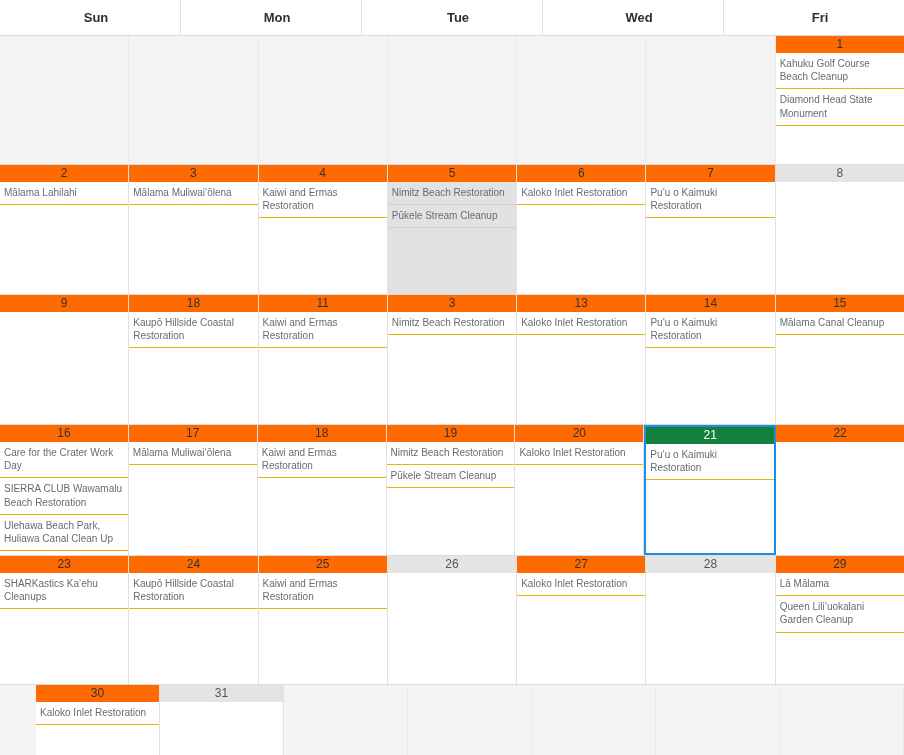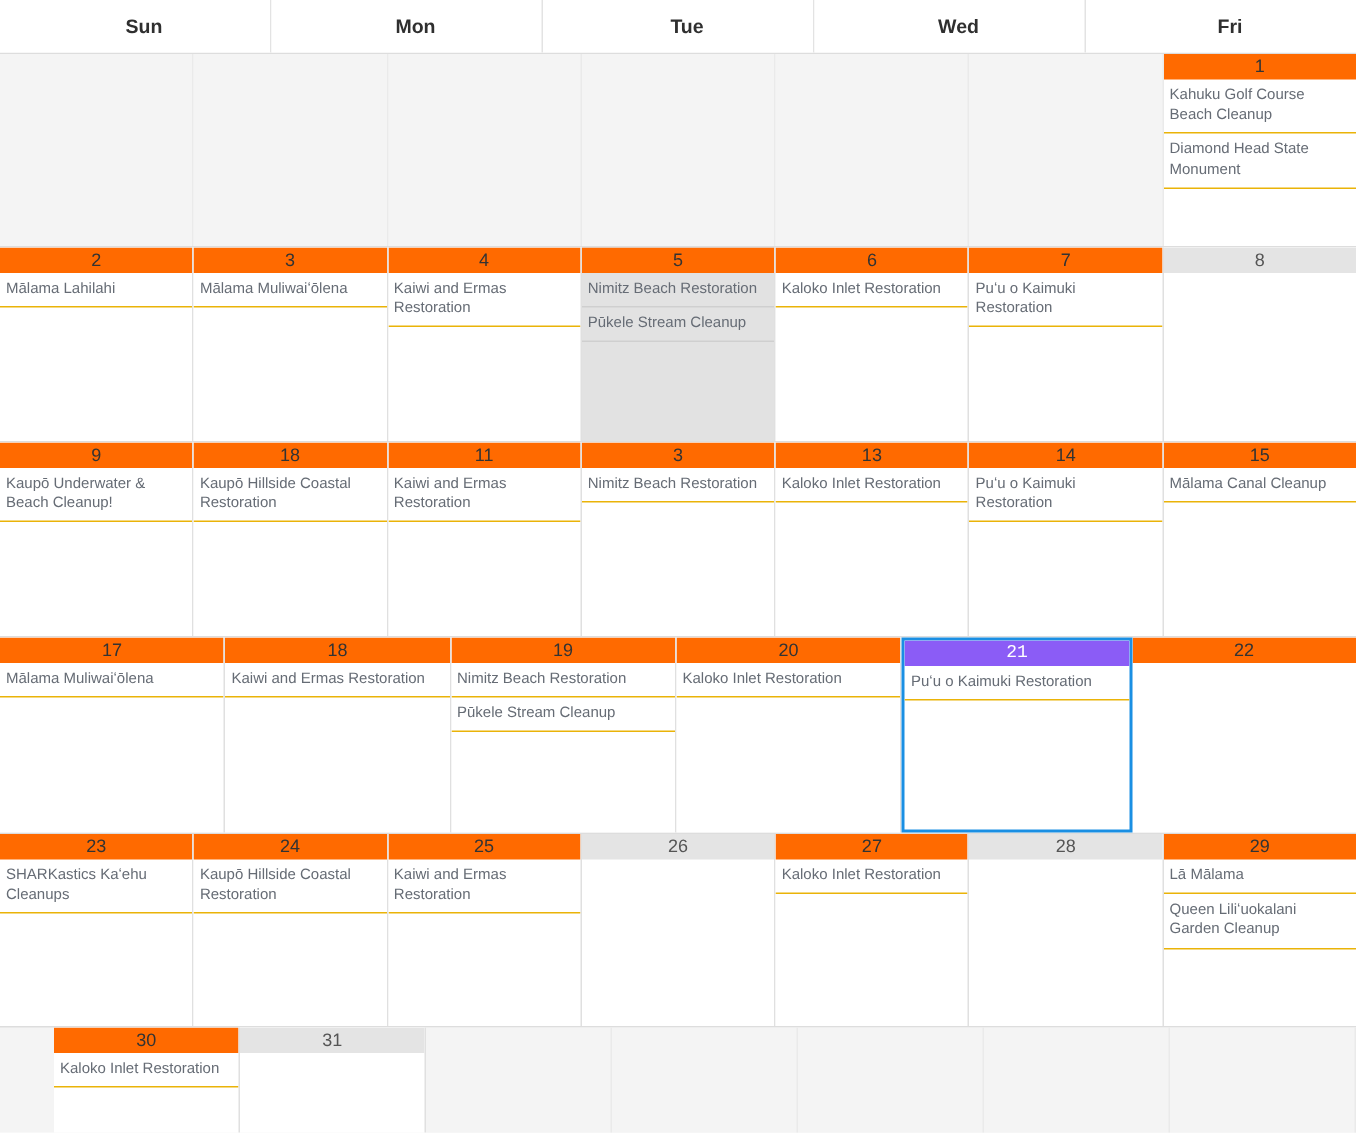--- a/index.html
+++ b/index.html
@@ -100,23 +100,22 @@
     font-size: 12px;
     color: #333333;
     background: #ff6a00;
     user-select: none;
   }
   .day-number.muted {
     background: #e4e4e4;
     color: #555555;
   }
   .day-number.sel {
-    background: #8b5cf6;
+    background: #15803d;
     color: #ffffff;
-    font-family: Liberation Mono, monospace;
   }
 
   
   .events {
     flex: 1 1 auto;
     min-height: 0;
     display: flex;
     flex-direction: column;
   }
   .event-item {
@@ -196,23 +195,20 @@
           </div>
         </div>
         <div class="day-cell">
           <div class="day-number muted">8</div>
           <div class="events"></div>
         </div>
       </div>
       <div class="week-row w2">
         <div class="day-cell">
           <div class="day-number">9</div>
-          <div class="events">
-            <div class="event-item">Kaupō Underwater &amp; Beach Cleanup!</div>
-          </div>
         </div>
         <div class="day-cell">
           <div class="day-number">18</div>
           <div class="events">
             <div class="event-item">Kaupō Hillside Coastal Restoration</div>
           </div>
         </div>
         <div class="day-cell">
           <div class="day-number">11</div>
           <div class="events">
@@ -238,20 +234,28 @@
           </div>
         </div>
         <div class="day-cell">
           <div class="day-number">15</div>
           <div class="events">
             <div class="event-item">Mālama Canal Cleanup</div>
           </div>
         </div>
       </div>
       <div class="week-row w3">
+        <div class="day-cell">
+          <div class="day-number">16</div>
+          <div class="events">
+            <div class="event-item">Care for the Crater Work Day</div>
+            <div class="event-item">SIERRA CLUB Wawamalu Beach Restoration</div>
+            <div class="event-item">Ulehawa Beach Park, Huliawa Canal Clean Up</div>
+          </div>
+        </div>
         <div class="day-cell">
           <div class="day-number">17</div>
           <div class="events">
             <div class="event-item">Mālama Muliwaiʻōlena</div>
           </div>
         </div>
         <div class="day-cell">
           <div class="day-number">18</div>
           <div class="events">
             <div class="event-item">Kaiwi and Ermas Restoration</div>

